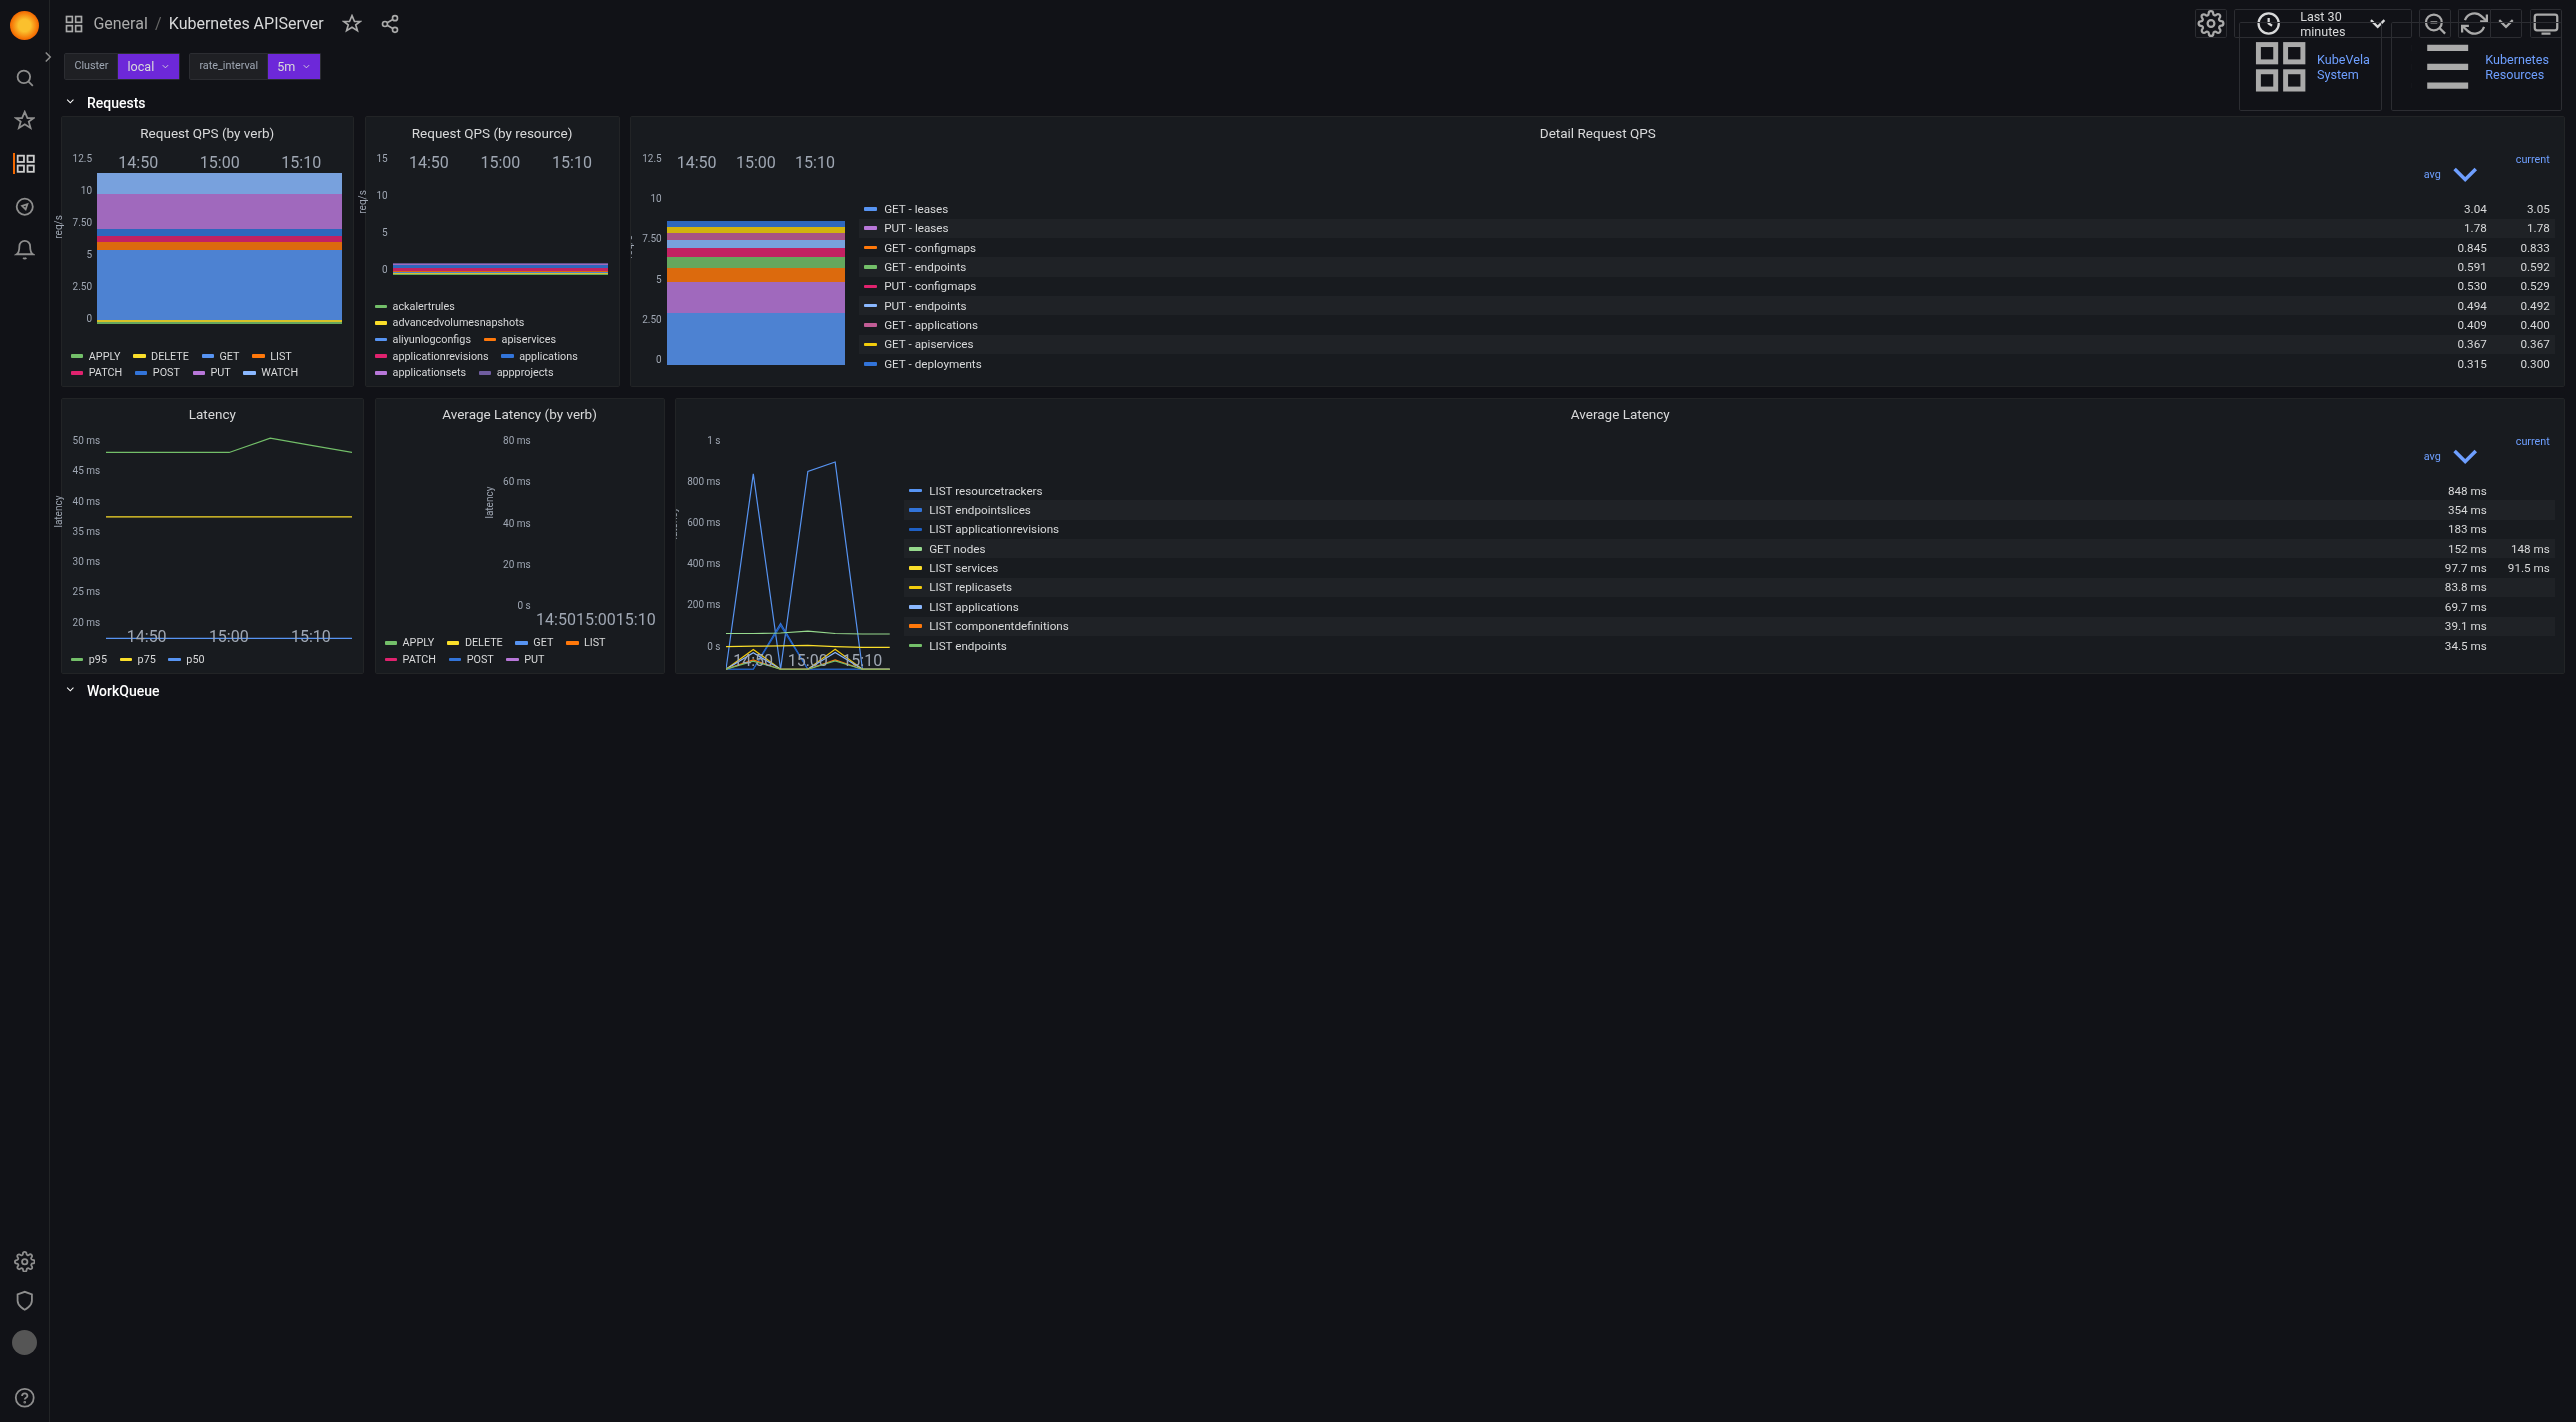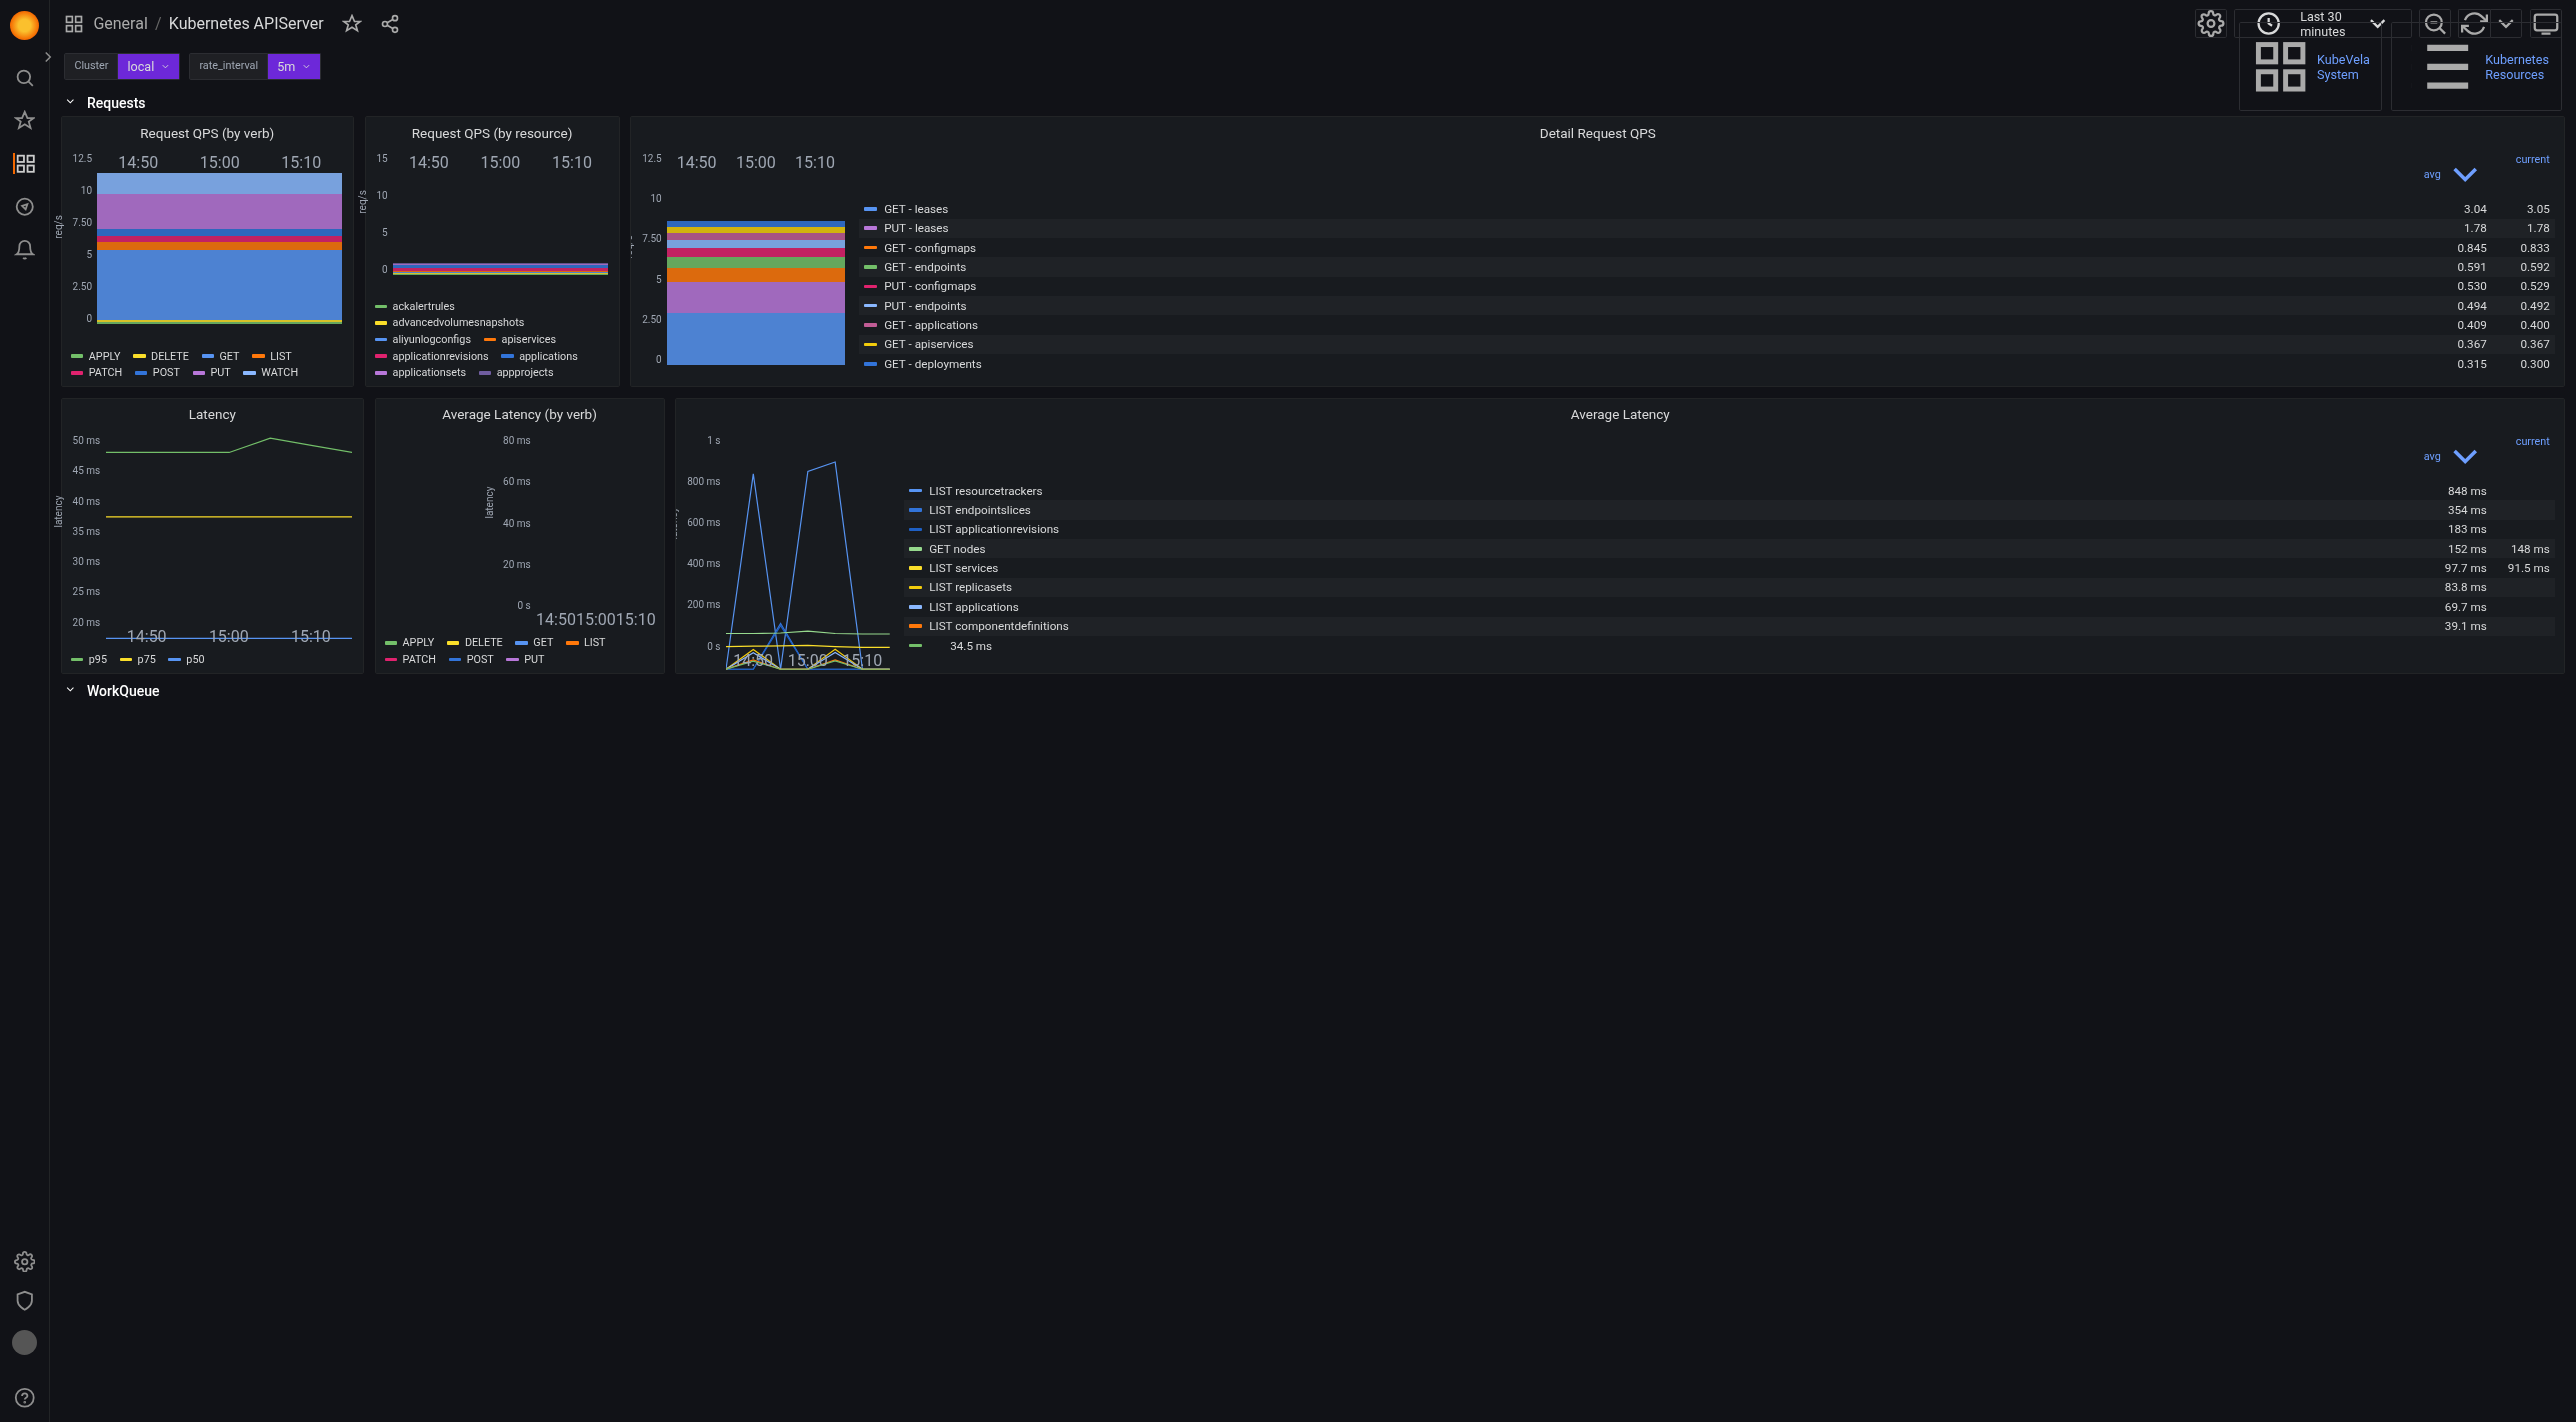--- a/index.html
+++ b/index.html
@@ -681,20 +681,21 @@
                     <span class="vcur"></span>
                   </div>
                   <div class="tbl-row">
                     <span class="sw" style="background: rgb(255, 120, 10);"></span>
                     <span class="nm">LIST componentdefinitions</span>
                     <span class="vavg">39.1 ms</span>
                     <span class="vcur"></span>
                   </div>
                   <div class="tbl-row">
                     <span class="sw" style="background: rgb(115, 191, 105);"></span>
+                    <span class="nm">LIST endpoints</span>
                     <span class="vavg">34.5 ms</span>
                     <span class="vcur"></span>
                   </div>
                 </div>
             </div>
           </div>
         </div>
       </div>
 
       <div class="section-header">

